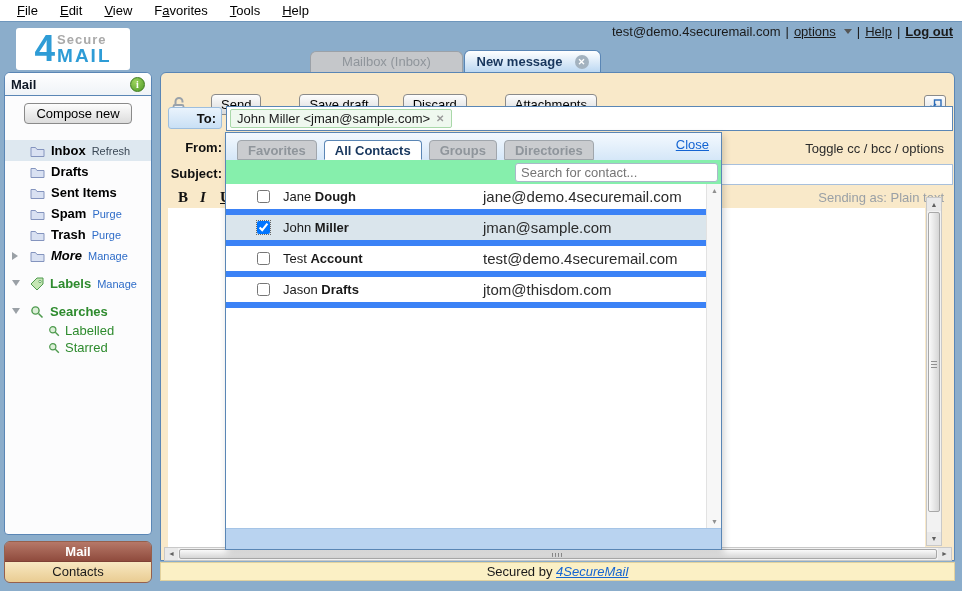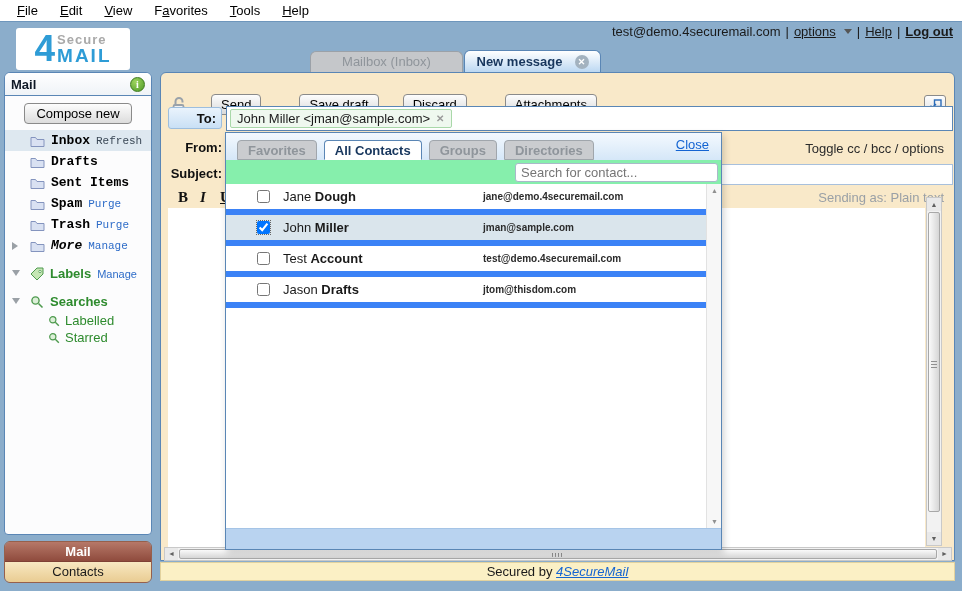--- a/index.html
+++ b/index.html
@@ -28,21 +28,21 @@
   .tab-mailbox { position:absolute; left:310px; top:51px; width:153px; height:21px; background:#C5C7CA; border:1px solid #9BA1A8; border-bottom:none; border-radius:6px 6px 0 0; color:#8F959B; text-align:center; line-height:20px; font-size:13px; cursor:pointer; }
   .tab-new { position:absolute; left:464px; top:50px; width:137px; height:22px; background:linear-gradient(#ffffff,#BCD8F2); border:1px solid #5A86B5; border-bottom:none; border-radius:6px 6px 0 0; color:#17365D; font-weight:bold; font-size:13px; display:flex; align-items:center; justify-content:center; gap:12px; cursor:pointer; }
   .tab-close { width:14px; height:14px; border-radius:50%; background:#A3B2BF; color:#fff; font-size:9px; line-height:14px; text-align:center; cursor:pointer; }
 
   
   .sidebar { position:absolute; left:4px; top:72px; width:148px; height:463px; background:#FCFCFD; border:1px solid #5A86B5; border-radius:6px 6px 4px 4px; overflow:hidden; }
   .sidebar-header { height:23px; background:linear-gradient(#ffffff,#EFF3F7); border-bottom:1px solid #5A86B5; display:flex; align-items:center; padding:0 6px; }
   .sidebar-title { font-weight:bold; font-size:13px; color:#0F1826; }
   .info-icon { margin-left:auto; width:15px; height:15px; border-radius:50%; background:radial-gradient(circle at 35% 30%, #9ED45E, #4E9A28); border:1px solid #3E7A1E; color:#fff; font-size:10px; font-weight:bold; text-align:center; line-height:13px; cursor:pointer; font-family:"Liberation Serif", serif; }
   .compose-btn { display:block; margin:7px auto 0; padding:2px 11px; font-size:13px; color:#000; background:linear-gradient(#FDFDFD,#DCDCDC); border:1px solid #8A8A8A; border-radius:4px; cursor:pointer; font-family:"Liberation Sans", sans-serif; }
-  .folder-list { margin-top:6px;font-family:Liberation Mono, monospace; }
+  .folder-list { margin-top:16px; }
   .side-row { position:relative; height:21px; display:flex; align-items:center; padding-left:25px; gap:6px; cursor:pointer; }
   .side-row.selected { background:#DEE8F0; }
   .f-label { font-weight:bold; font-size:13px; color:#000; }
   .f-label.italic { font-style:italic; }
   .action-dark { font-size:11px; color:#3B4856; cursor:pointer; }
   .action-blue { font-size:11px; color:#2E6CC8; cursor:pointer; }
   .expander { position:absolute; left:7px; top:7px; width:0; height:0; }
   .exp-right { border-top:4px solid transparent; border-bottom:4px solid transparent; border-left:6px solid #9aa0a6; }
   .exp-down { border-left:4px solid transparent; border-right:4px solid transparent; border-top:6px solid #9aa0a6; }
   .green-label { font-weight:bold; font-size:13px; color:#2E8B2E; }
@@ -109,21 +109,21 @@
   .picker-close { position:absolute; right:12px; top:4px; font-size:13px; color:#1464D2; text-decoration:underline; cursor:pointer; }
   .picker-search-row { height:24px; background:#86efac; display:flex; justify-content:flex-end; align-items:center; padding:0 3px; }
   .picker-search { width:203px; height:19px; border:1px solid #A9B9C9; border-radius:3px; font-size:13px; padding:0 5px; color:#333; font-family:"Liberation Sans", sans-serif; }
   .picker-list { position:relative; height:344px; background:#fff; overflow:hidden; }
   .contact-row { height:31px; display:flex; align-items:center; padding-left:31px; border-bottom:6px solid #3b82f6; cursor:pointer; }
   .contact-row.selected { background:#DAE5EC; }
   .contact-row input { width:13px; height:13px; margin-right:13px; cursor:pointer; }
   .contact-row.selected input { outline:1px dotted #666; }
   .c-name { width:200px; font-size:13px; color:#1a1a1a; }
   .c-last { font-weight:bold; }
-  .c-email { font-size:10px; color:#2b2b2b;font-weight:bold; }
+  .c-email { font-size:15px; color:#2b2b2b; }
   .list-scroll { position:absolute; right:0; top:0; width:15px; height:344px; background:#F7F7F7; border-left:1px solid #E2E2E2; }
   .ls-up { position:absolute; top:3px; left:0; width:15px; text-align:center; font-size:7px; color:#909090; cursor:pointer; }
   .ls-down { position:absolute; bottom:3px; left:0; width:15px; text-align:center; font-size:7px; color:#909090; cursor:pointer; }
   .picker-footer { height:21px; background:#B9D3F0; border-top:1px solid #A5C4E6; }
 
   
   .footer { position:absolute; left:160px; top:562px; width:795px; height:19px; background:#FBF0C5; border:1px solid #E2D29E; text-align:center; line-height:17px; font-size:13px; color:#1a1a1a; }
   .footer a { color:#1464D2; font-style:italic; text-decoration:underline; cursor:pointer; }
 
   svg { display:block; }

